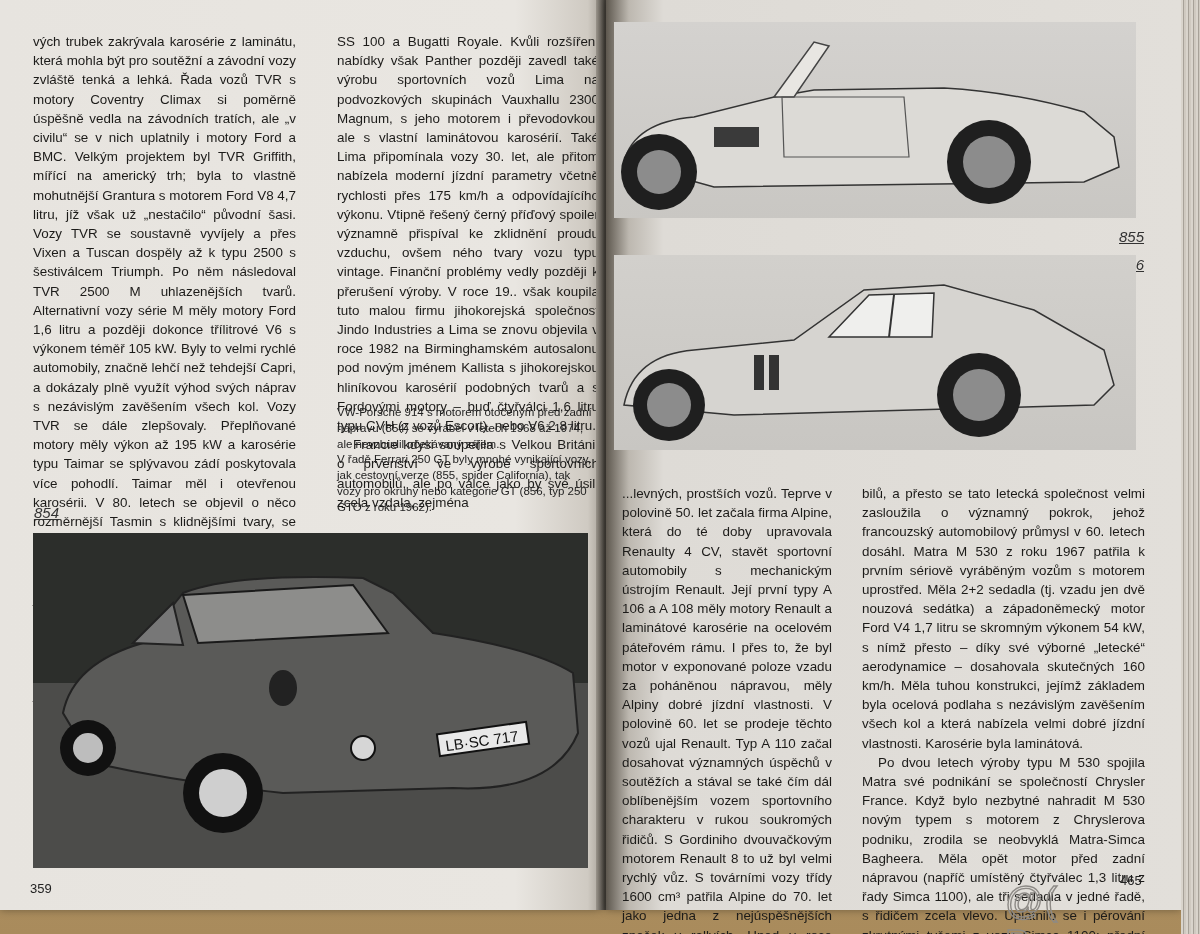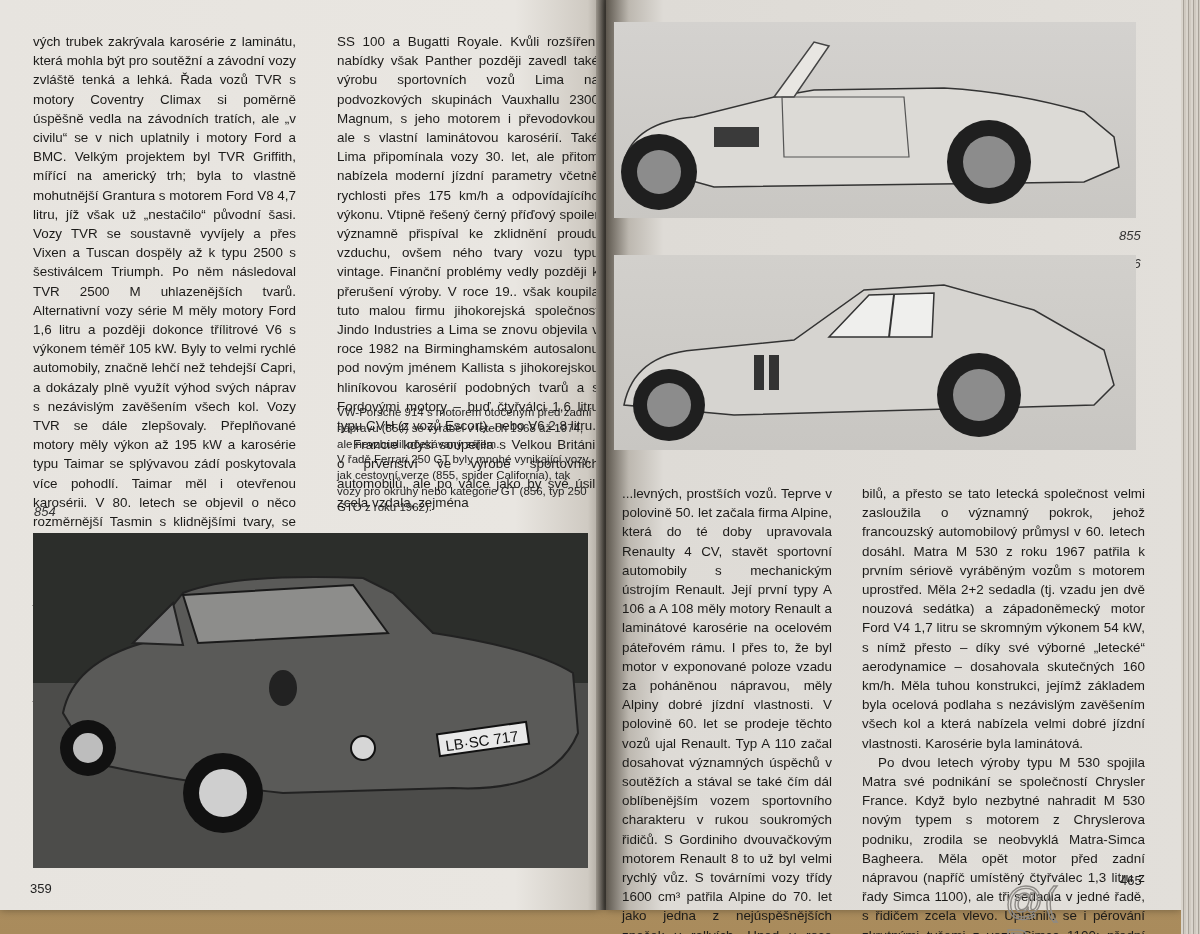--- a/index.html
+++ b/index.html
@@ -10,21 +10,21 @@
   .page-right{left:606px;width:575px;background:linear-gradient(90deg,#5d574e 0%,#bdb8b0 4%,#dedbd6 10%,#e2dfda 100%);}
   .gutter{position:absolute;left:596px;top:0;width:18px;height:910px;background:linear-gradient(90deg,#9b958c,#3e3a34,#6b665e);}
   .edge{position:absolute;left:1181px;top:0;width:19px;height:934px;background:repeating-linear-gradient(90deg,#d9d4cc 0 2px,#a7a198 2px 3px,#cfc9c0 3px 5px);}
   .col{position:absolute;font-size:13.4px;line-height:19.2px;color:#1c1b19;text-align:justify;}
   .col p{margin:0;}
   .col p.indent{text-indent:16px;}
   .col-left-1{left:33px;top:32px;width:263px;}
   .col-left-2{left:337px;top:32px;width:262px;}
   .caption{position:absolute;left:337px;width:260px;font-size:11.5px;line-height:16px;color:#222;}
   .cap1{top:404px;} .cap2{top:451px;}
-  .figno{position:absolute;font-size:13px;font-style:italic;color:#333;}
+  .figno{position:absolute;font-size:15px;font-style:italic;color:#333;text-decoration:underline;}
   .photo{position:absolute;overflow:hidden;}
   .photo-854{left:33px;top:533px;width:555px;height:335px;background:radial-gradient(ellipse at 45% 40%,#6b6b6b 0%,#3a3a3a 55%,#1d1d1d 100%);}
   .photo-855{left:614px;top:22px;width:522px;height:196px;background:linear-gradient(180deg,#d4d2cf,#c9c7c3);}
   .photo-856{left:614px;top:255px;width:522px;height:195px;background:linear-gradient(180deg,#d2d0cc,#c8c6c2);}
   .col-right-1{left:622px;top:484px;width:210px;}
   .col-right-2{left:862px;top:484px;width:283px;}
   .pagenum{position:absolute;font-size:13px;color:#222;}
   .watermark{position:absolute;left:1005px;top:880px;font-size:38px;color:transparent;-webkit-text-stroke:1.4px #8d8a86;letter-spacing:1px;}
 </style>
 </head>

